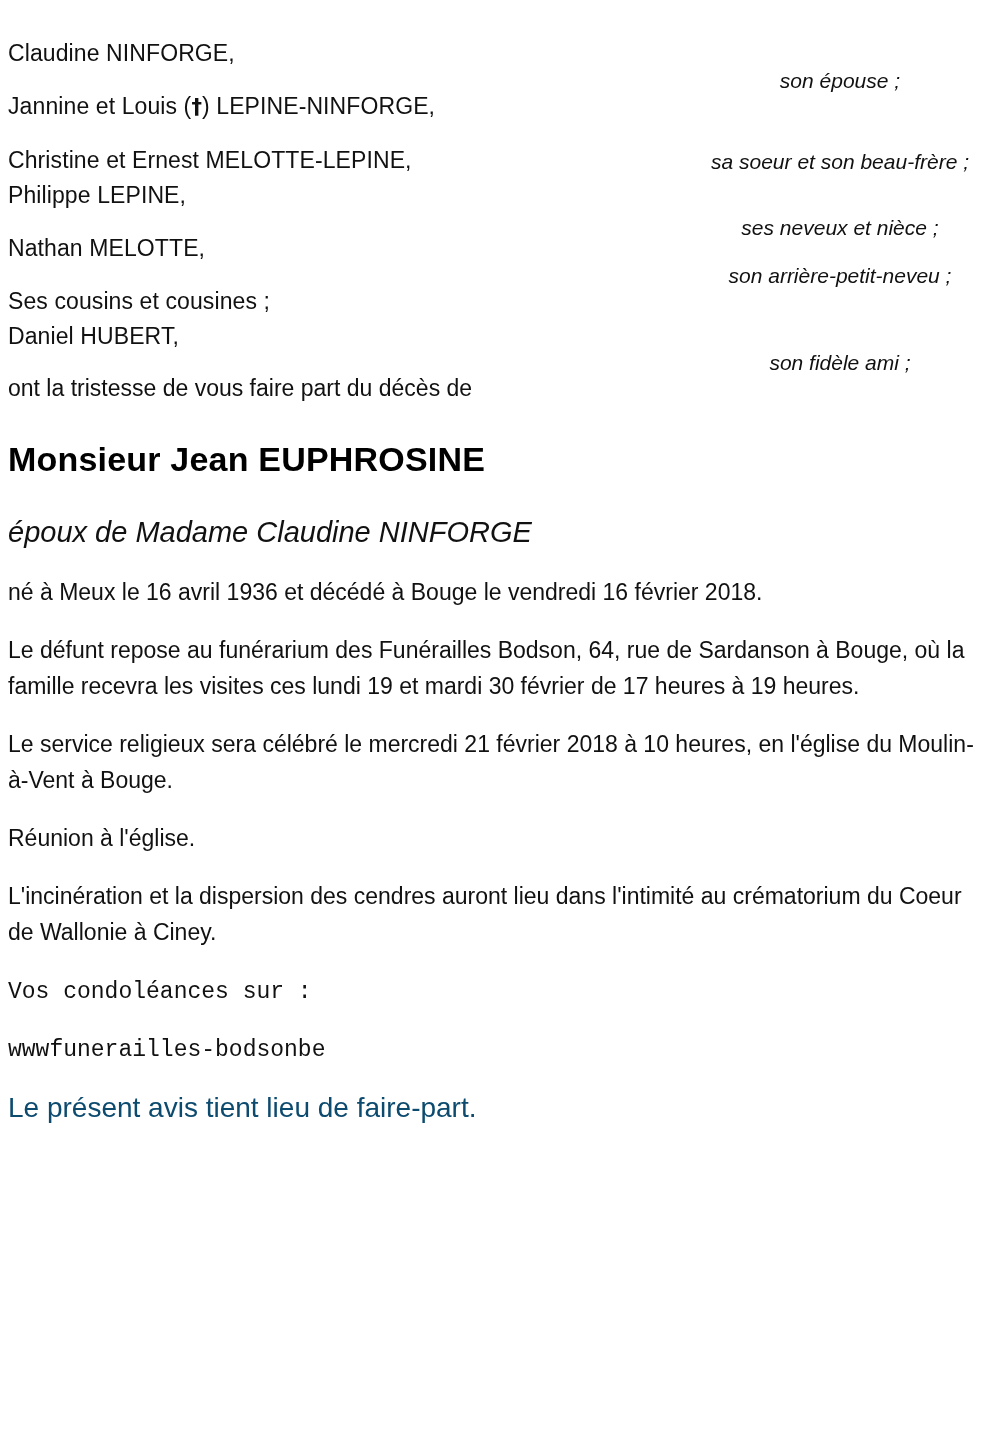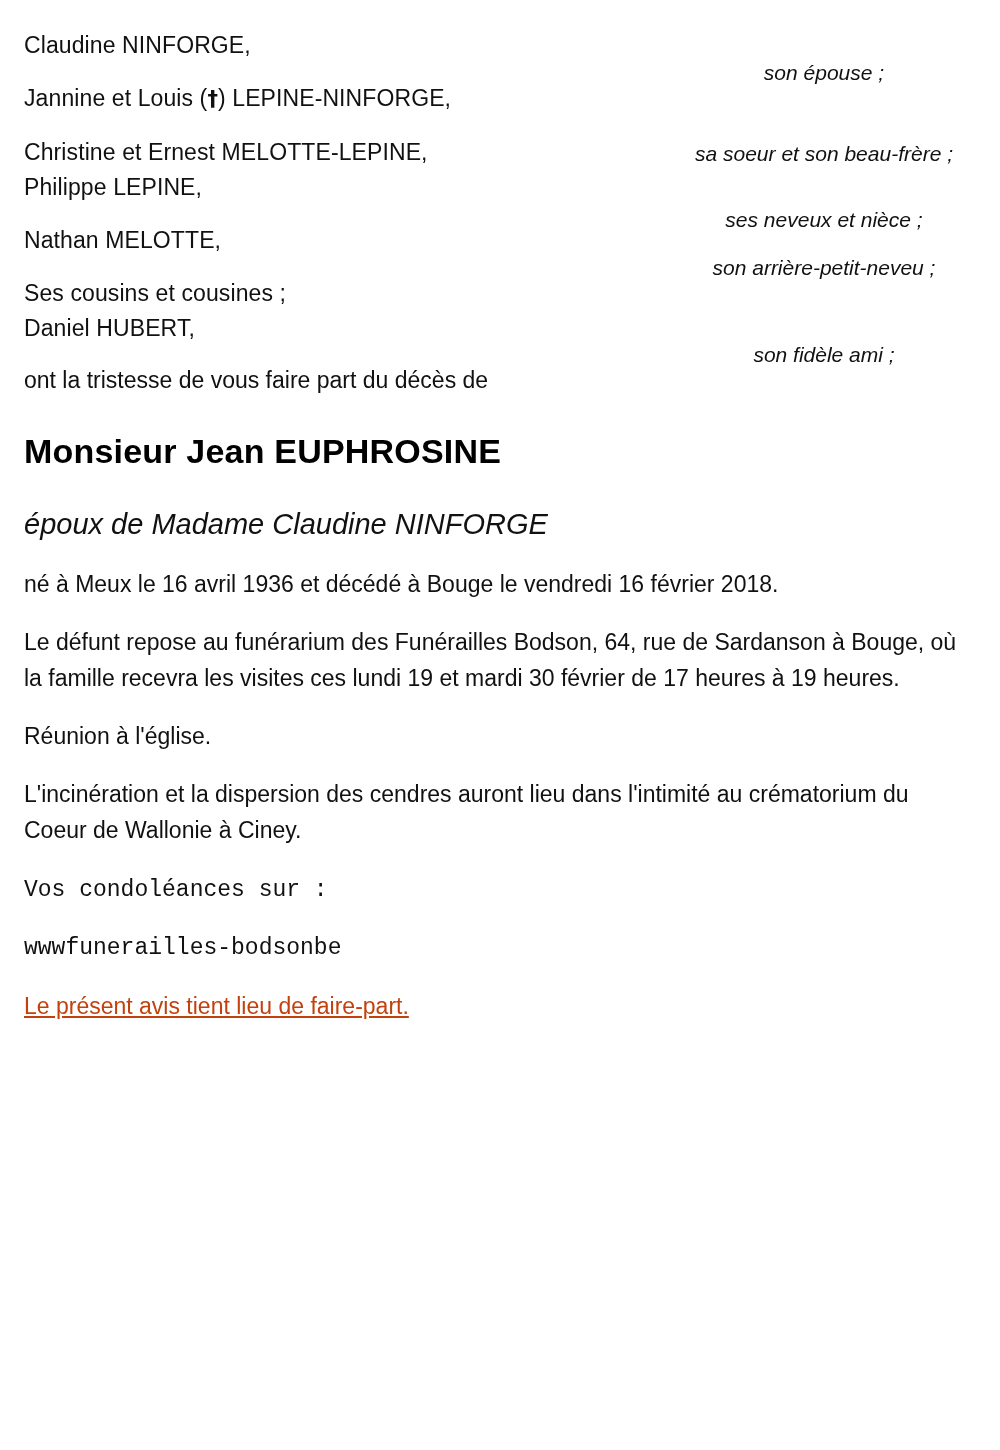--- a/index.html
+++ b/index.html
@@ -12,23 +12,24 @@
     height: 1450px;
     font-family: "Liberation Sans", sans-serif;
     color: #000000;
     -webkit-font-smoothing: antialiased;
   }
 
   .page {
     position: relative;
     width: 1000px;
     height: 1210px;
-    padding: 16px;
+    padding: 0;
     box-sizing: border-box;
     overflow: hidden;
+    margin-top: 24px;
   }
 
   
   .relatives {
     position: relative;
     padding: 12px 5px 0 8px;
   }
 
   .rel-group {
     position: relative;
@@ -115,25 +116,24 @@
 
   .url-line {
     font-size: 23px;
     line-height: 32px;
     margin: 26px 0 0 0;
     color: #111111;
     font-family: Liberation Mono, monospace;
   }
 
   .closing {
-    font-size: 23px;
+    font-size: 28px;
     line-height: 32px;
     margin: 26px 0 0 0;
-    color: #c2410c;
-    text-decoration: underline;
+    color: #0c4a6e;
   }
 </style>
 </head>
 <body>
 
 <div class="page">
 
   <section class="relatives">
 
     <div class="rel-group">
@@ -181,20 +181,21 @@
     <p class="lead">ont la tristesse de vous faire part du décès de</p>
 
     <h1 class="deceased-name">Monsieur Jean EUPHROSINE</h1>
 
     <p class="spouse-line">époux de Madame Claudine NINFORGE</p>
 
     <p class="para">né à Meux le 16 avril 1936 et décédé à Bouge le vendredi 16 février 2018.</p>
 
     <p class="para tight">Le défunt repose au funérarium des Funérailles Bodson, 64, rue de Sardanson à Bouge, où la famille recevra les visites ces lundi 19 et mardi 30 février de 17 heures à 19 heures.</p>
 
+    <p class="para tight">Le service religieux sera célébré le mercredi 21 février 2018 à 10 heures, en l'église du Moulin-à-Vent à Bouge.</p>
 
     <p class="para tight">Réunion à l'église.</p>
 
     <p class="para tight">L'incinération et la dispersion des cendres auront lieu dans l'intimité au crématorium du Coeur de Wallonie à Ciney.</p>
 
     <p class="url-line">Vos condoléances sur :</p>
 
     <p class="url-line">wwwfunerailles-bodsonbe</p>
 
     <p class="closing">Le présent avis tient lieu de faire-part.</p>

